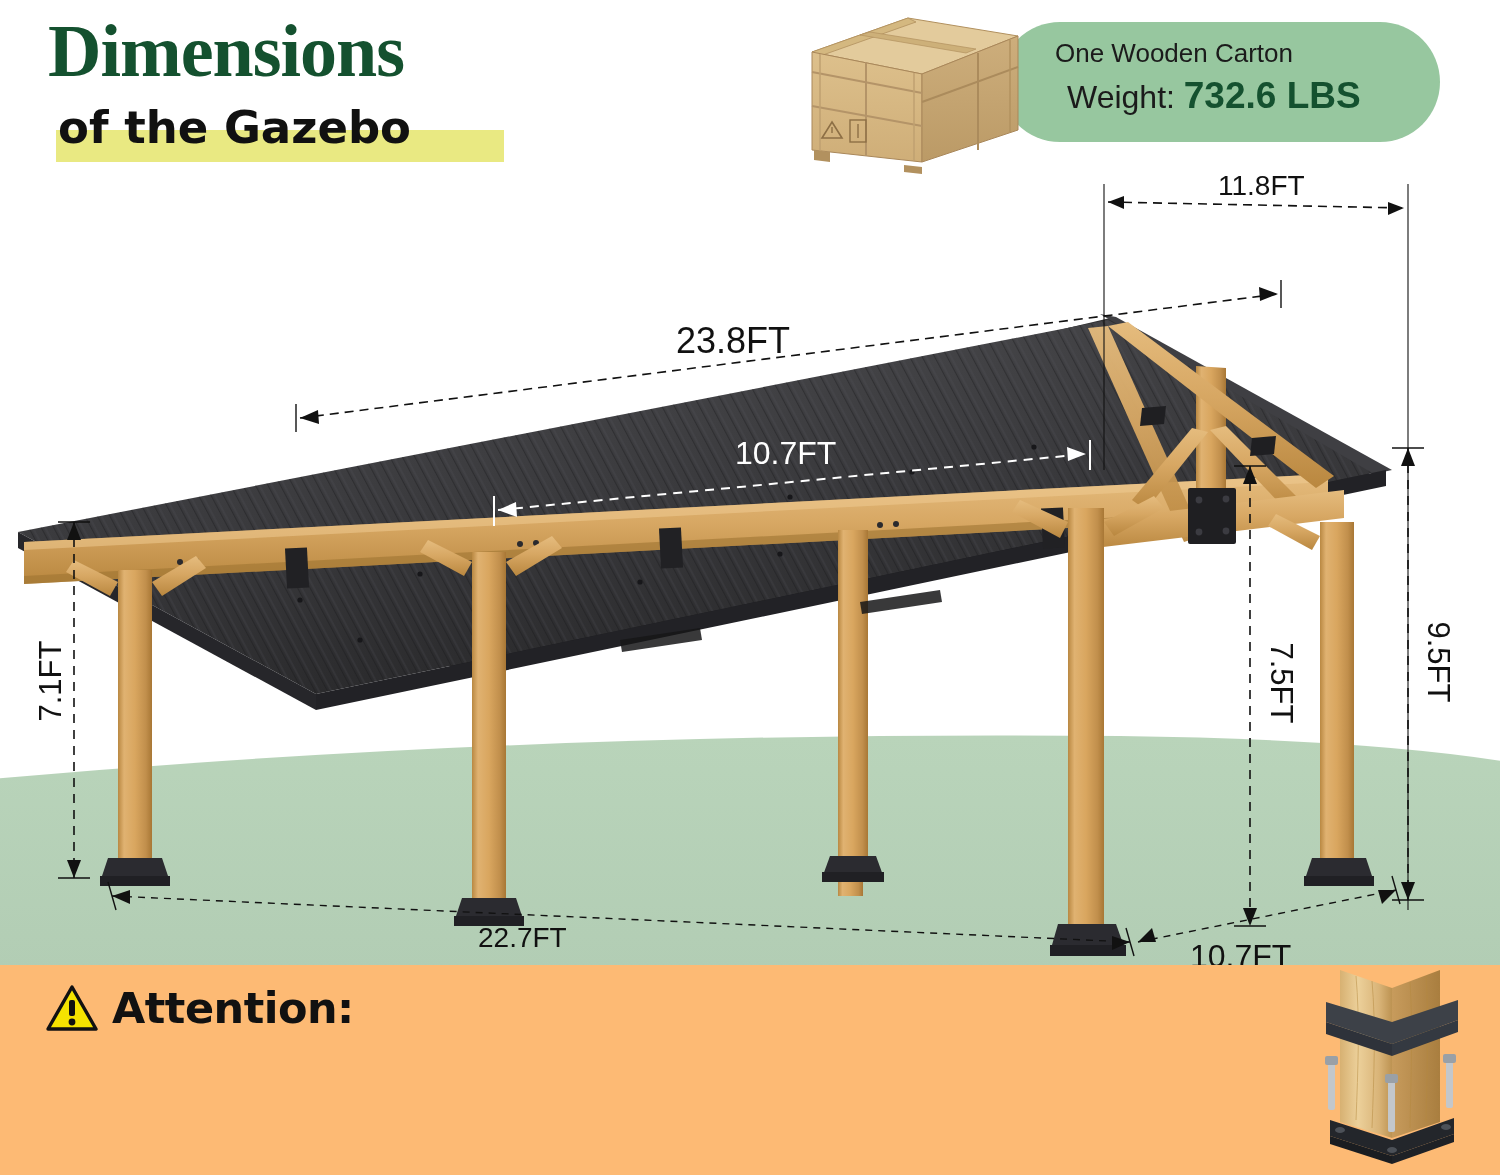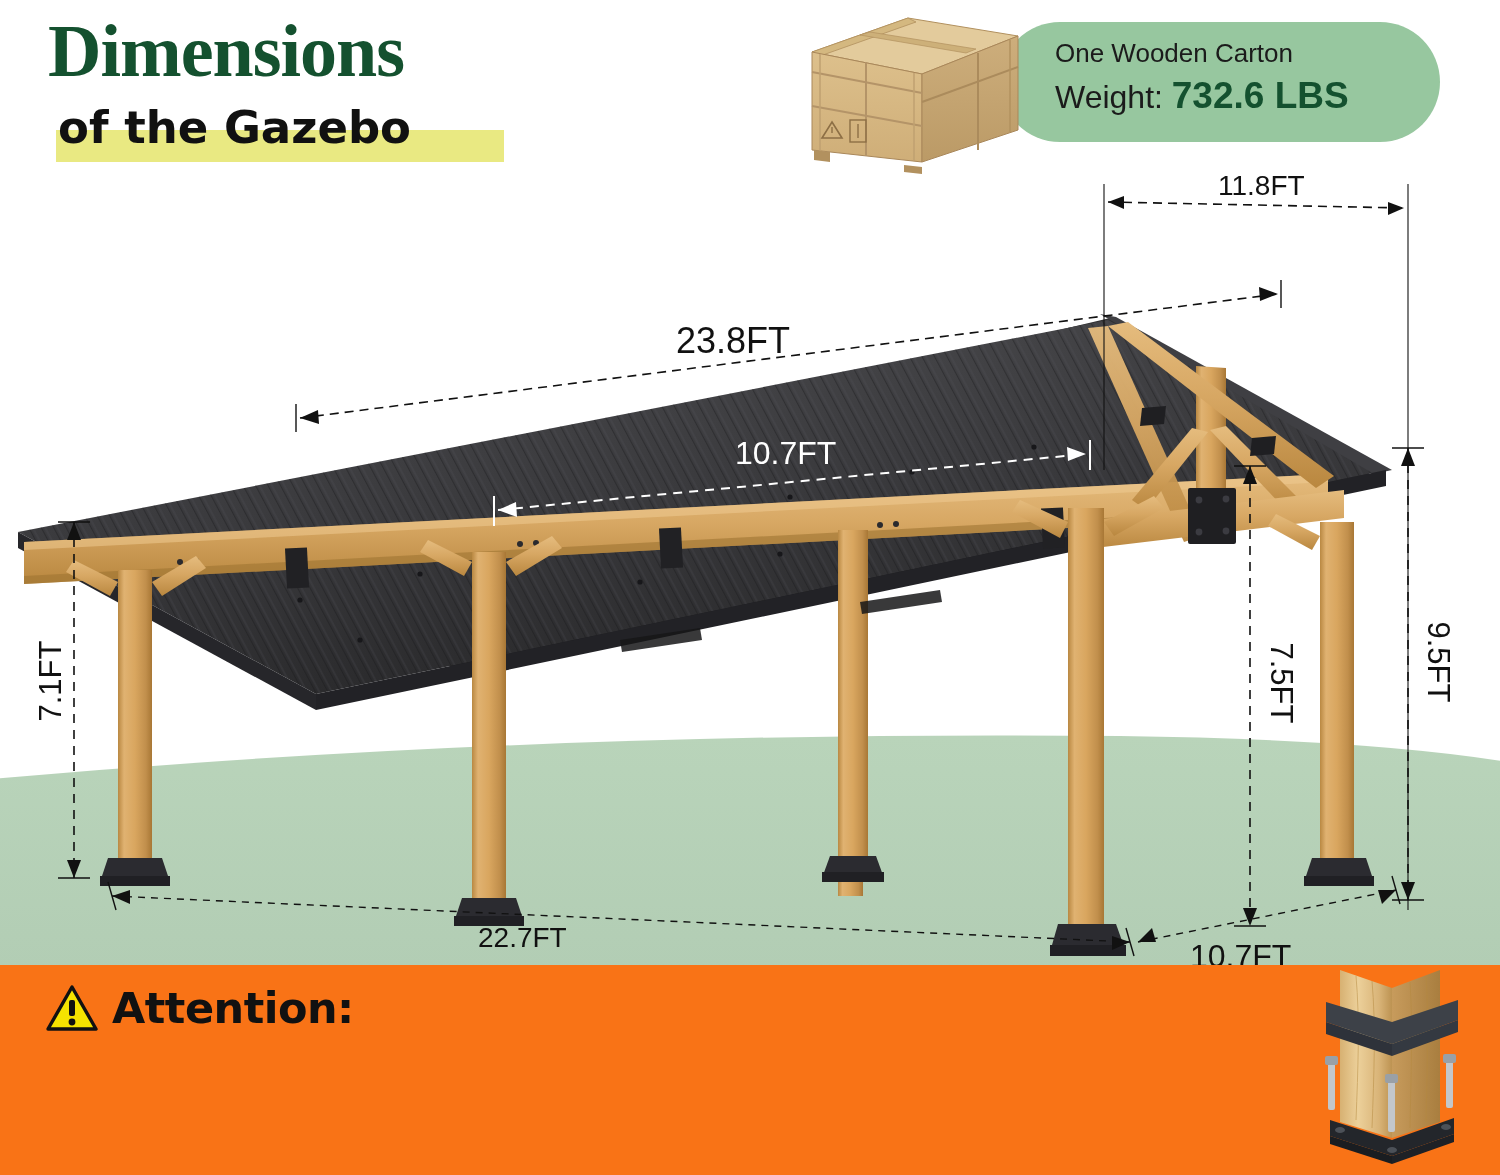--- a/index.html
+++ b/index.html
@@ -36,32 +36,33 @@
     background:#97c79f; border-radius:60px; z-index:1;
   }
   .carton-text { position:absolute; left:1055px; top:38px; z-index:3; width:400px; }
   .carton-line1 {
     font-size:26px; color:#1b1b1b; font-weight:400; line-height:1.2;
     font-family:"Liberation Sans", sans-serif;
   }
   .carton-line2 {
     font-size:32px; color:#1b1b1b; line-height:1.25; margin-top:4px;
     font-family:"Liberation Sans", sans-serif;
+    margin-left:12px;
   }
   .carton-weight { font-size:37px; font-weight:700; color:#14512f; }
 
   .carton-img { position:absolute; left:790px; top:10px; width:240px; height:165px; z-index:2; }
 
   
   .stage { position:absolute; left:0; top:170px; width:1500px; height:800px; }
 
   
   .attn-panel {
     position:absolute; left:0; top:965px; width:1500px; height:210px;
-    background:#f97316;
+    background:#fdba74;
   }
   .attn-head { position:absolute; left:46px; top:18px; display:flex; align-items:center; gap:14px; }
   .attn-title {
     font-size:43px; font-weight:700; color:#111;
     font-family:"DejaVu Sans", sans-serif; letter-spacing:-0.5px;
   }
   .attn-body {
     position:absolute; left:40px; top:80px; width:1270px;
     font-size:28px; line-height:1.47; color:#1a1a1a;
     font-family:"Liberation Sans", sans-serif;

